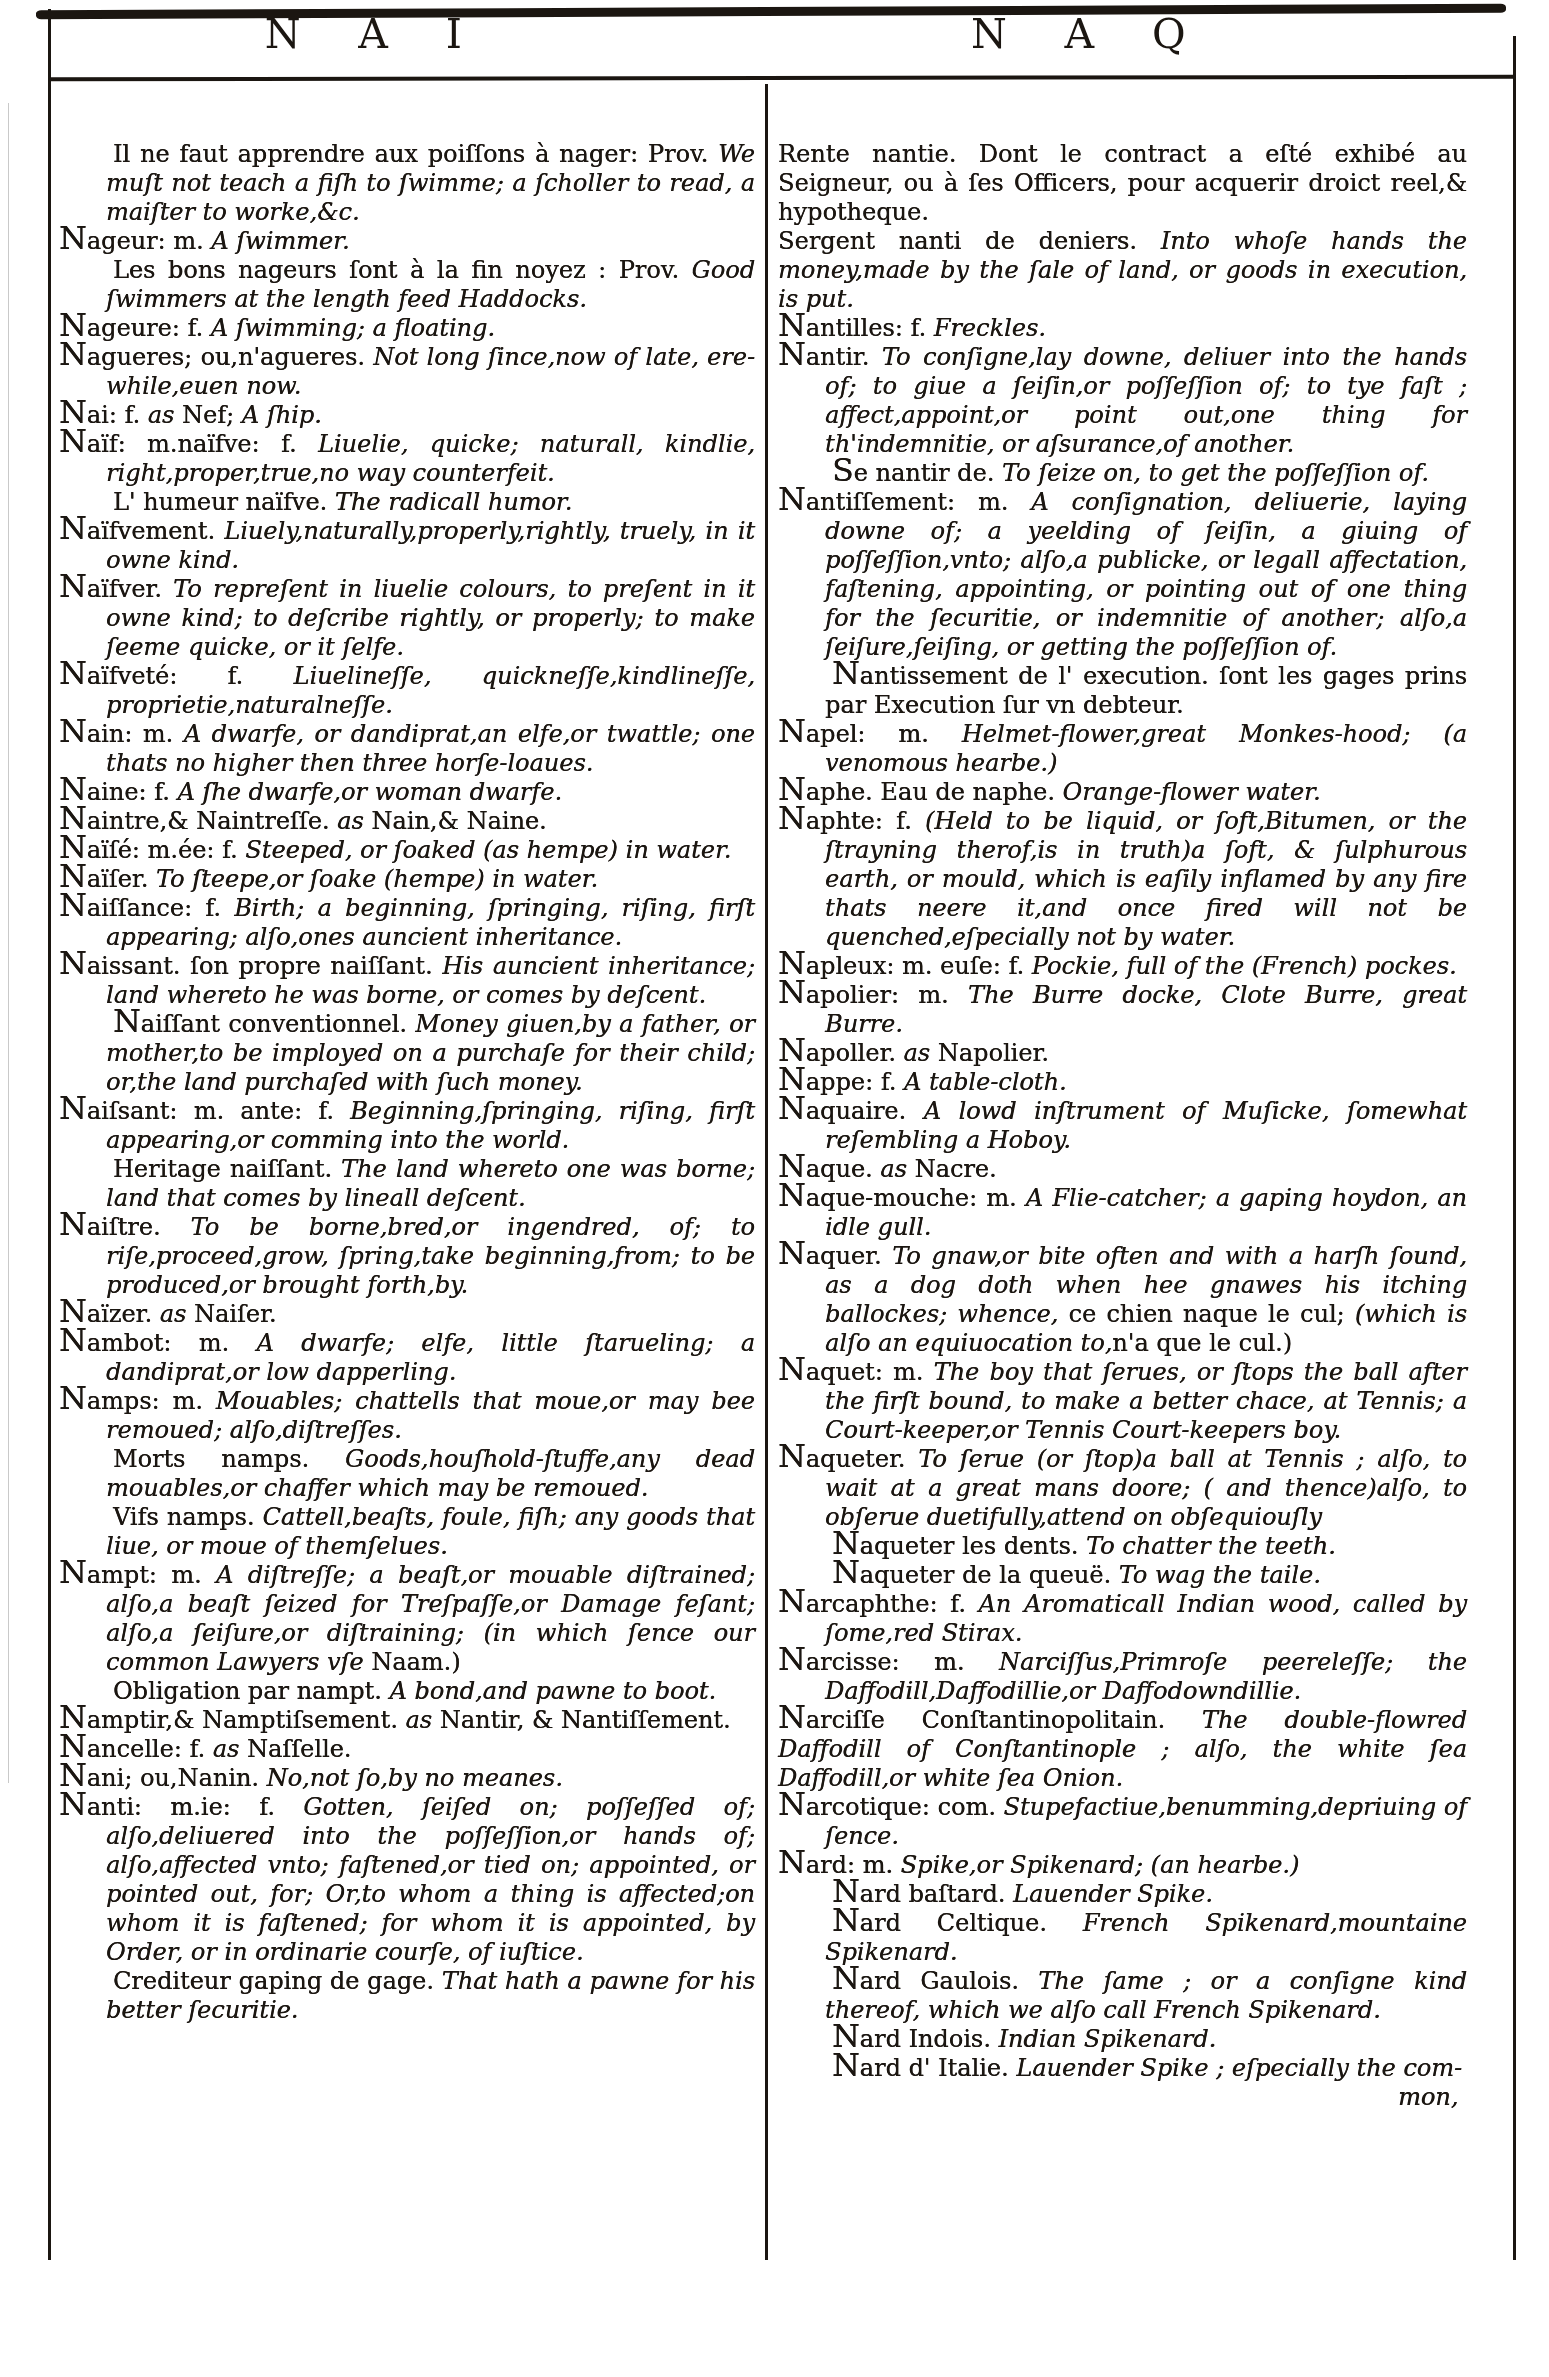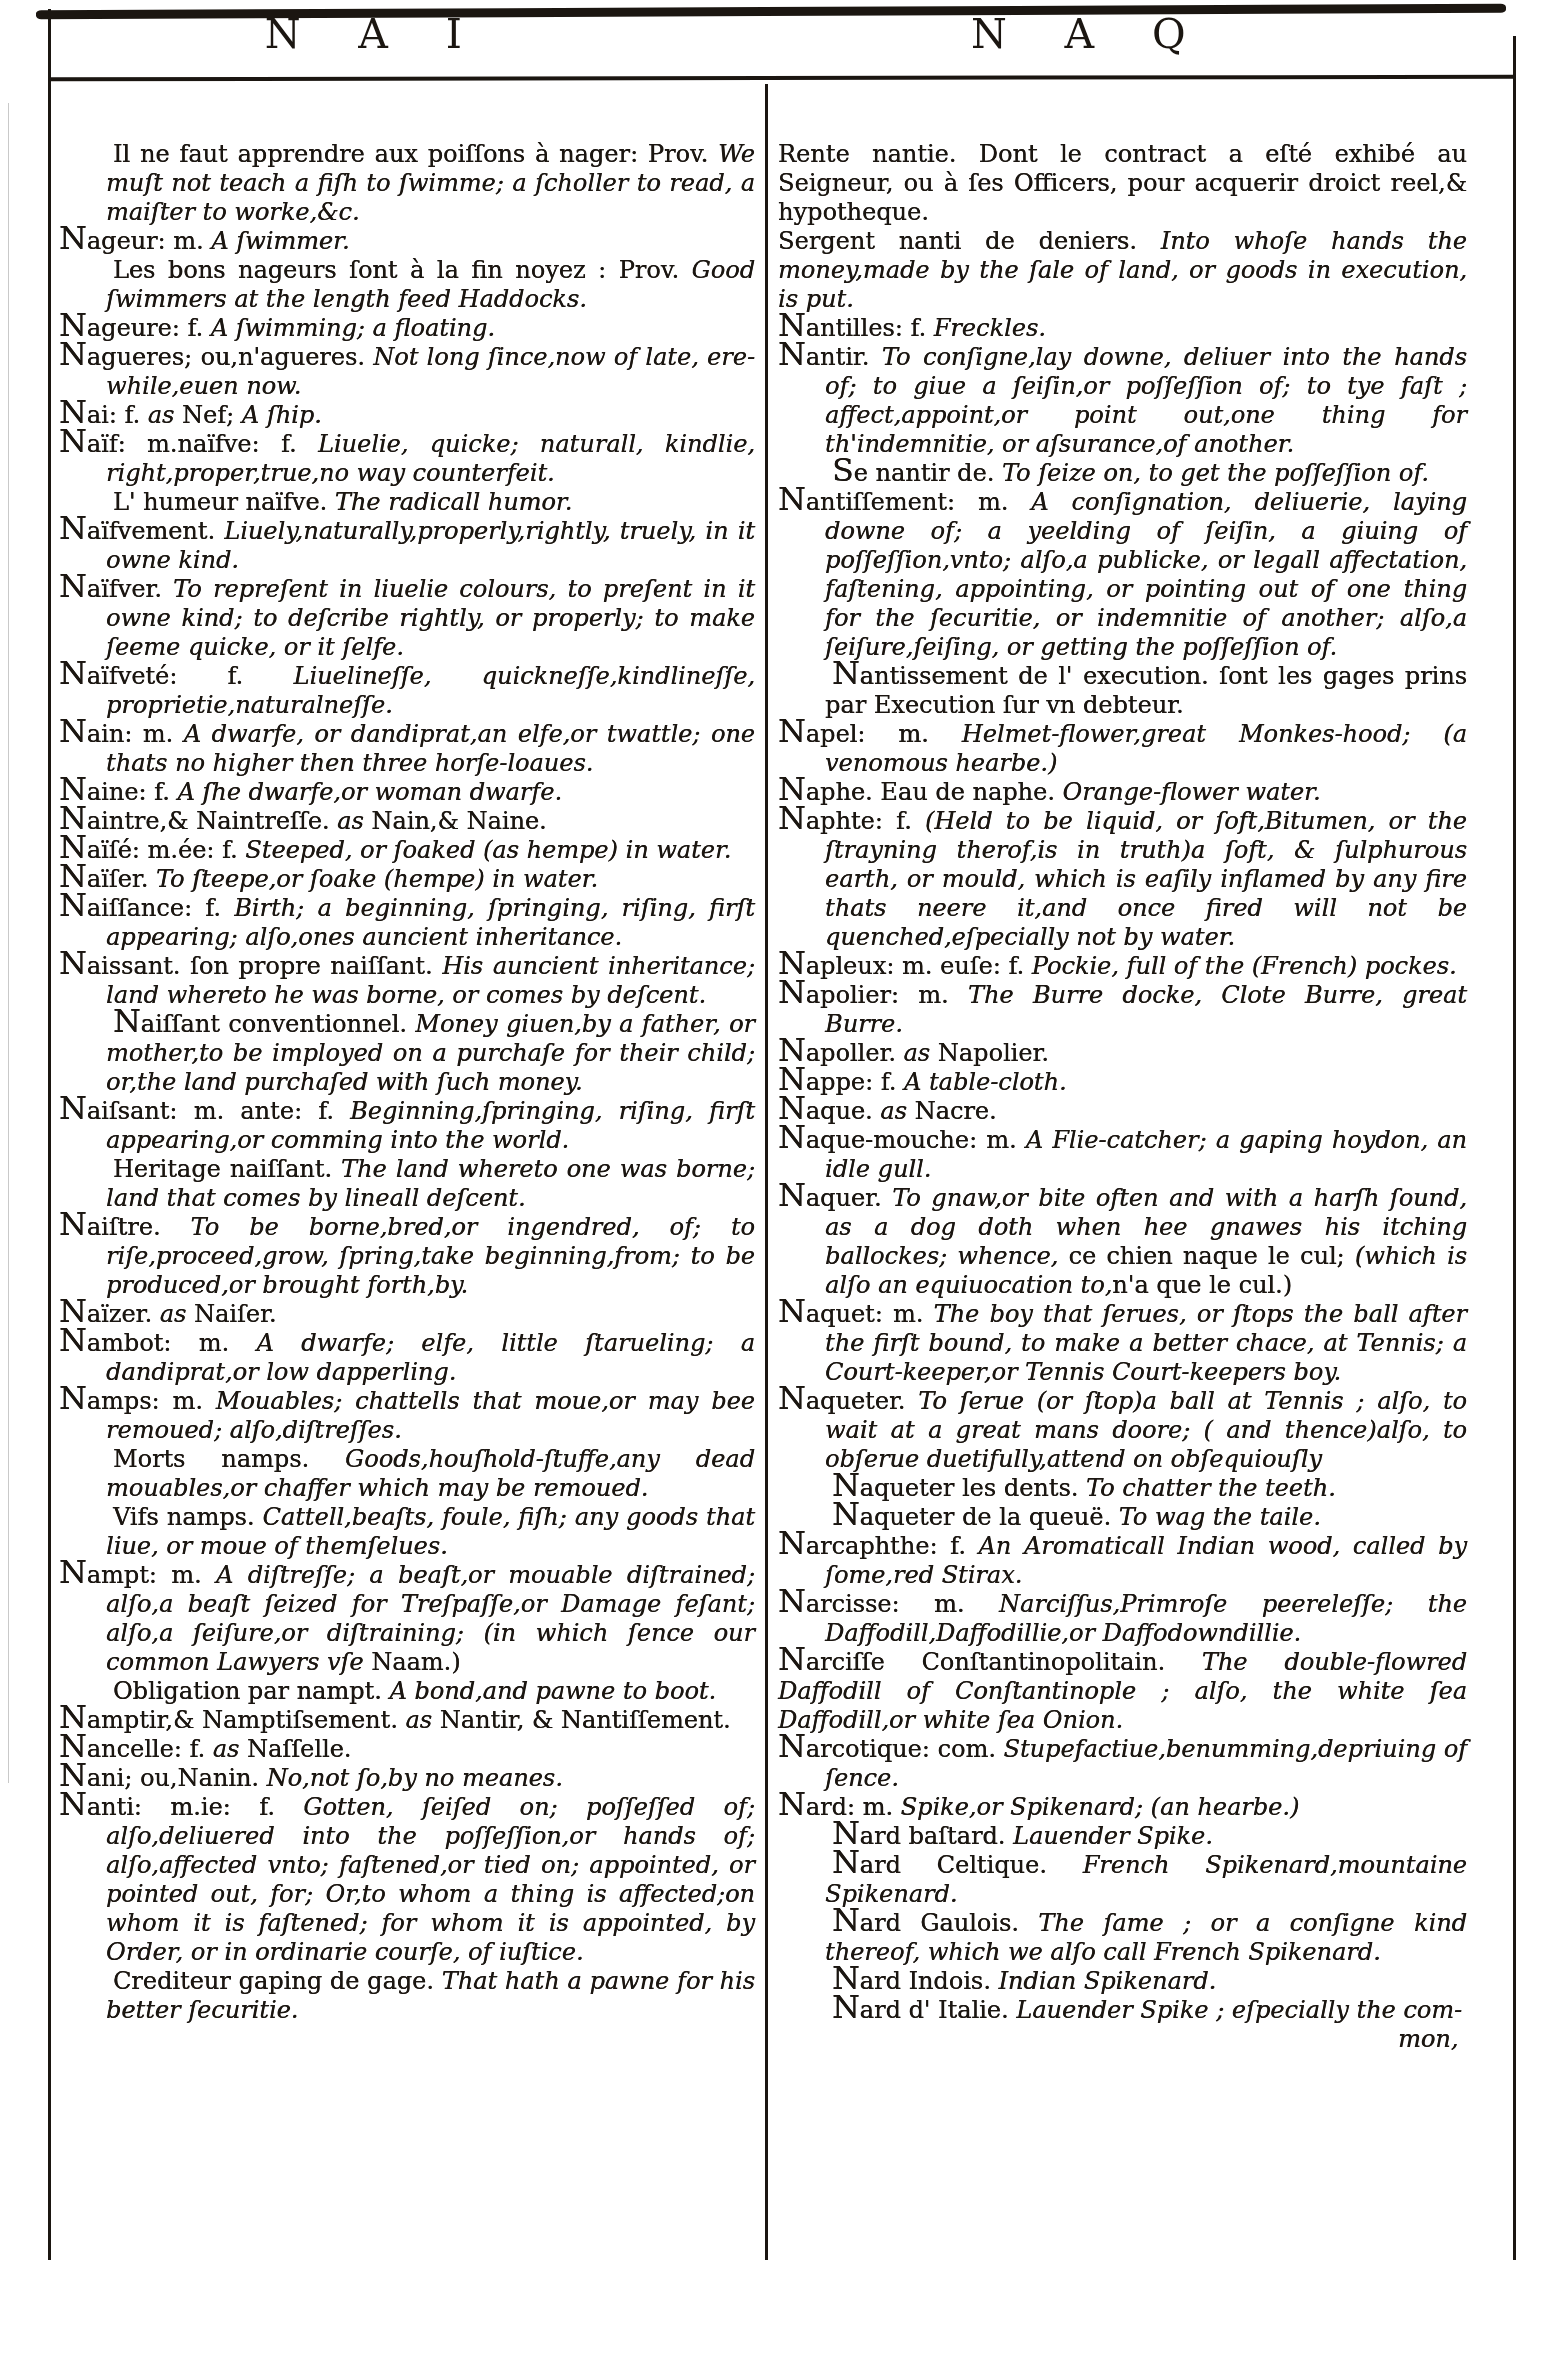--- a/index.html
+++ b/index.html
@@ -105,20 +105,21 @@
       <p class="entry sub"><span class="ro"><span class="cap">S</span>e nantir de. </span><span class="it">To ſeize on, to get the poſſeſſion of.</span></p>
       <p class="entry main"><span class="ro"><span class="cap">N</span>antiſſement: m. </span><span class="it">A conſignation, deliuerie, laying downe of; a yeelding of ſeiſin, a giuing of poſſeſſion,vnto; alſo,a publicke, or legall affectation, faſtening, appointing, or pointing out of one thing for the ſecuritie, or indemnitie of another; alſo,a ſeiſure,ſeiſing, or getting the poſſeſſion of.</span></p>
       <p class="entry sub"><span class="ro"><span class="cap">N</span>antissement de l' execution. ſont les gages prins par Execution ſur vn debteur.</span></p>
       <p class="entry main"><span class="ro"><span class="cap">N</span>apel: m. </span><span class="it">Helmet-flower,great Monkes-hood; (a venomous hearbe.)</span></p>
       <p class="entry main"><span class="ro"><span class="cap">N</span>aphe. Eau de naphe. </span><span class="it">Orange-flower water.</span></p>
       <p class="entry main"><span class="ro"><span class="cap">N</span>aphte: f. </span><span class="it">(Held to be liquid, or ſoft,Bitumen, or the ſtrayning therof,is in truth)a ſoft, &amp; ſulphurous earth, or mould, which is eaſily inflamed by any fire thats neere it,and once fired will not be quenched,eſpecially not by water.</span></p>
       <p class="entry main"><span class="ro"><span class="cap">N</span>apleux: m. euſe: f. </span><span class="it">Pockie, full of the (French) pockes.</span></p>
       <p class="entry main"><span class="ro"><span class="cap">N</span>apolier: m. </span><span class="it">The Burre docke, Clote Burre, great Burre.</span></p>
       <p class="entry main"><span class="ro"><span class="cap">N</span>apoller. </span><span class="it">as </span><span class="ro">Napolier.</span></p>
       <p class="entry main"><span class="ro"><span class="cap">N</span>appe: f. </span><span class="it">A table-cloth.</span></p>
+      <p class="entry main"><span class="ro"><span class="cap">N</span>aquaire. </span><span class="it">A lowd inſtrument of Muſicke, ſomewhat reſembling a Hoboy.</span></p>
       <p class="entry main"><span class="ro"><span class="cap">N</span>aque. </span><span class="it">as </span><span class="ro">Nacre.</span></p>
       <p class="entry main"><span class="ro"><span class="cap">N</span>aque-mouche: m. </span><span class="it">A Flie-catcher; a gaping hoydon, an idle gull.</span></p>
       <p class="entry main"><span class="ro"><span class="cap">N</span>aquer. </span><span class="it">To gnaw,or bite often and with a harſh ſound, as a dog doth when hee gnawes his itching ballockes; whence, </span><span class="ro">ce chien naque le cul; </span><span class="it">(which is alſo an equiuocation to,</span><span class="ro">n'a que le cul.)</span></p>
       <p class="entry main"><span class="ro"><span class="cap">N</span>aquet: m. </span><span class="it">The boy that ſerues, or ſtops the ball after the firſt bound, to make a better chace, at Tennis; a Court-keeper,or Tennis Court-keepers boy.</span></p>
       <p class="entry main"><span class="ro"><span class="cap">N</span>aqueter. </span><span class="it">To ſerue (or ſtop)a ball at Tennis ; alſo, to wait at a great mans doore; ( and thence)alſo, to obſerue duetifully,attend on obſequiouſly</span></p>
       <p class="entry sub"><span class="ro"><span class="cap">N</span>aqueter les dents. </span><span class="it">To chatter the teeth.</span></p>
       <p class="entry sub"><span class="ro"><span class="cap">N</span>aqueter de la queuë. </span><span class="it">To wag the taile.</span></p>
       <p class="entry main"><span class="ro"><span class="cap">N</span>arcaphthe: f. </span><span class="it">An Aromaticall Indian wood, called by ſome,red Stirax.</span></p>
       <p class="entry main"><span class="ro"><span class="cap">N</span>arcisse: m. </span><span class="it">Narciſſus,Primroſe peereleſſe; the Daffodill,Daffodillie,or Daffodowndillie.</span></p>
       <p class="entry flush"><span class="ro"><span class="cap">N</span>arciſſe Conſtantinopolitain. </span><span class="it">The double-flowred Daffodill of Conſtantinople ; alſo, the white ſea Daffodill,or white ſea Onion.</span></p>

